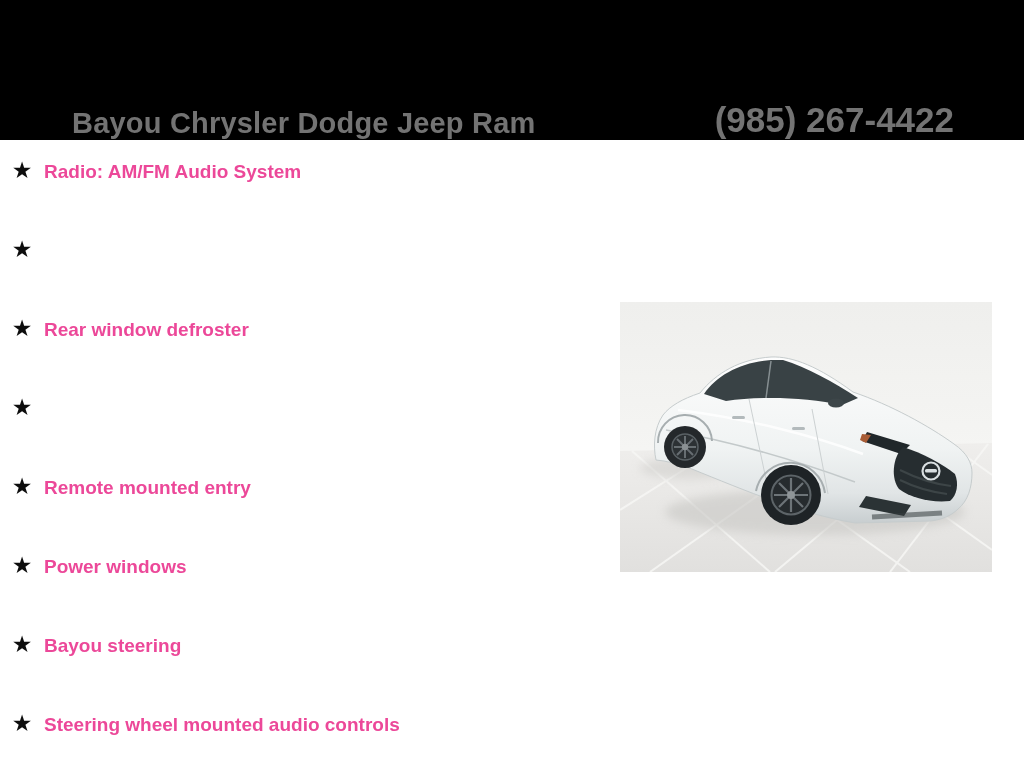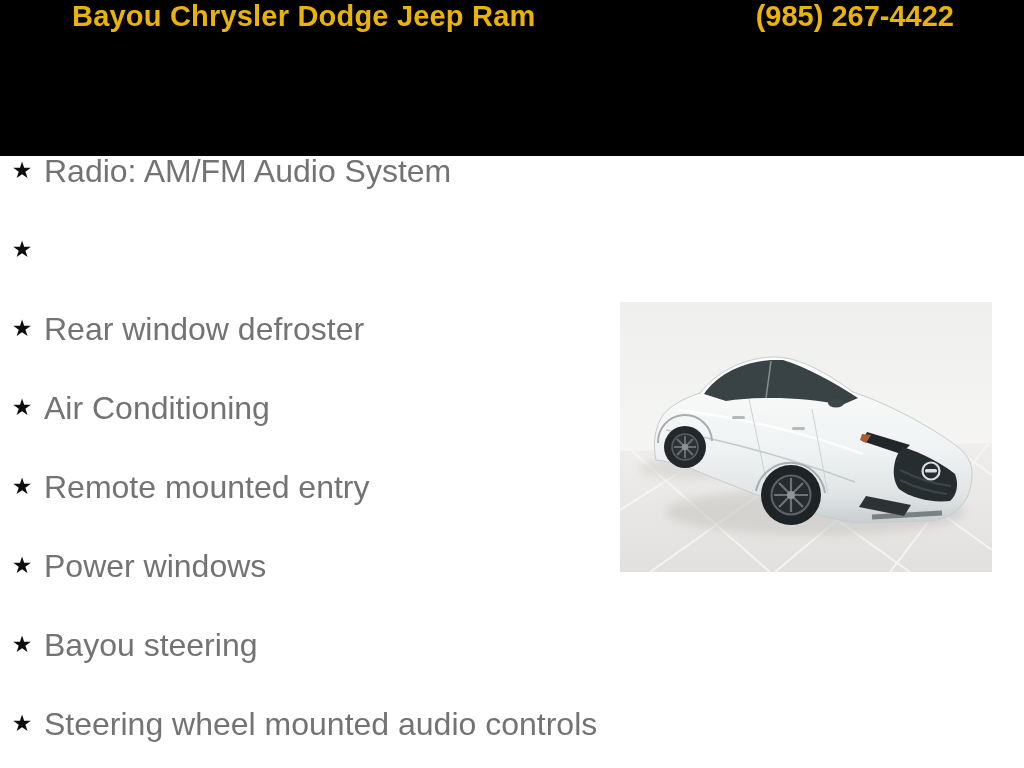--- a/index.html
+++ b/index.html
@@ -10,36 +10,36 @@
     height: 768px;
     background: #ffffff;
     overflow: hidden;
     font-family: "Liberation Sans", "DejaVu Sans", sans-serif;
   }
 
   
   .topbar {
     position: absolute;
     top: 0; left: 0;
-    width: 1024px; height: 156px;
+    width: 1024px; height: 140px;
     background: #000000;
-    color: #eab308;
+    color: #737373;
     display: flex;
-    align-items: flex-start;
+    align-items: flex-end;
     justify-content: space-between;
     padding: 0 70px 0 72px;
   }
   .dealer-name {
     font-size: 29px;
     font-weight: 700;
     letter-spacing: 0.2px;
     white-space: nowrap;
   }
   .dealer-phone {
-    font-size: 29px;
+    font-size: 35px;
     font-weight: 700;
     white-space: nowrap;
   }
 
   
   .features {
     position: absolute;
     top: 132px;
     left: 10px;
     list-style: none;
@@ -53,23 +53,24 @@
     display: inline-block;
     width: 24px;
     margin-right: 10px;
     font-size: 23px;
     line-height: 1;
     color: #0d0d0d;
     text-align: center;
     transform: translateY(-1px);
   }
   .label {
-    font-size: 32px;
-    color: #737373;
+    font-size: 19px;
+    color: #ec4899;
     white-space: nowrap;
+    font-weight: bold;
   }
 
   
   .photo {
     position: absolute;
     left: 620px;
     top: 302px;
     width: 372px;
     height: 270px;
   }
@@ -95,21 +96,20 @@
       <span class="star">★</span>
     </li>
 
     <li class="feature">
       <span class="star">★</span>
       <span class="label">Rear window defroster</span>
     </li>
 
     <li class="feature">
       <span class="star">★</span>
-      <span class="label">Air Conditioning</span>
     </li>
 
     <li class="feature">
       <span class="star">★</span>
       <span class="label">Remote mounted entry</span>
     </li>
 
     <li class="feature">
       <span class="star">★</span>
       <span class="label">Power windows</span>

